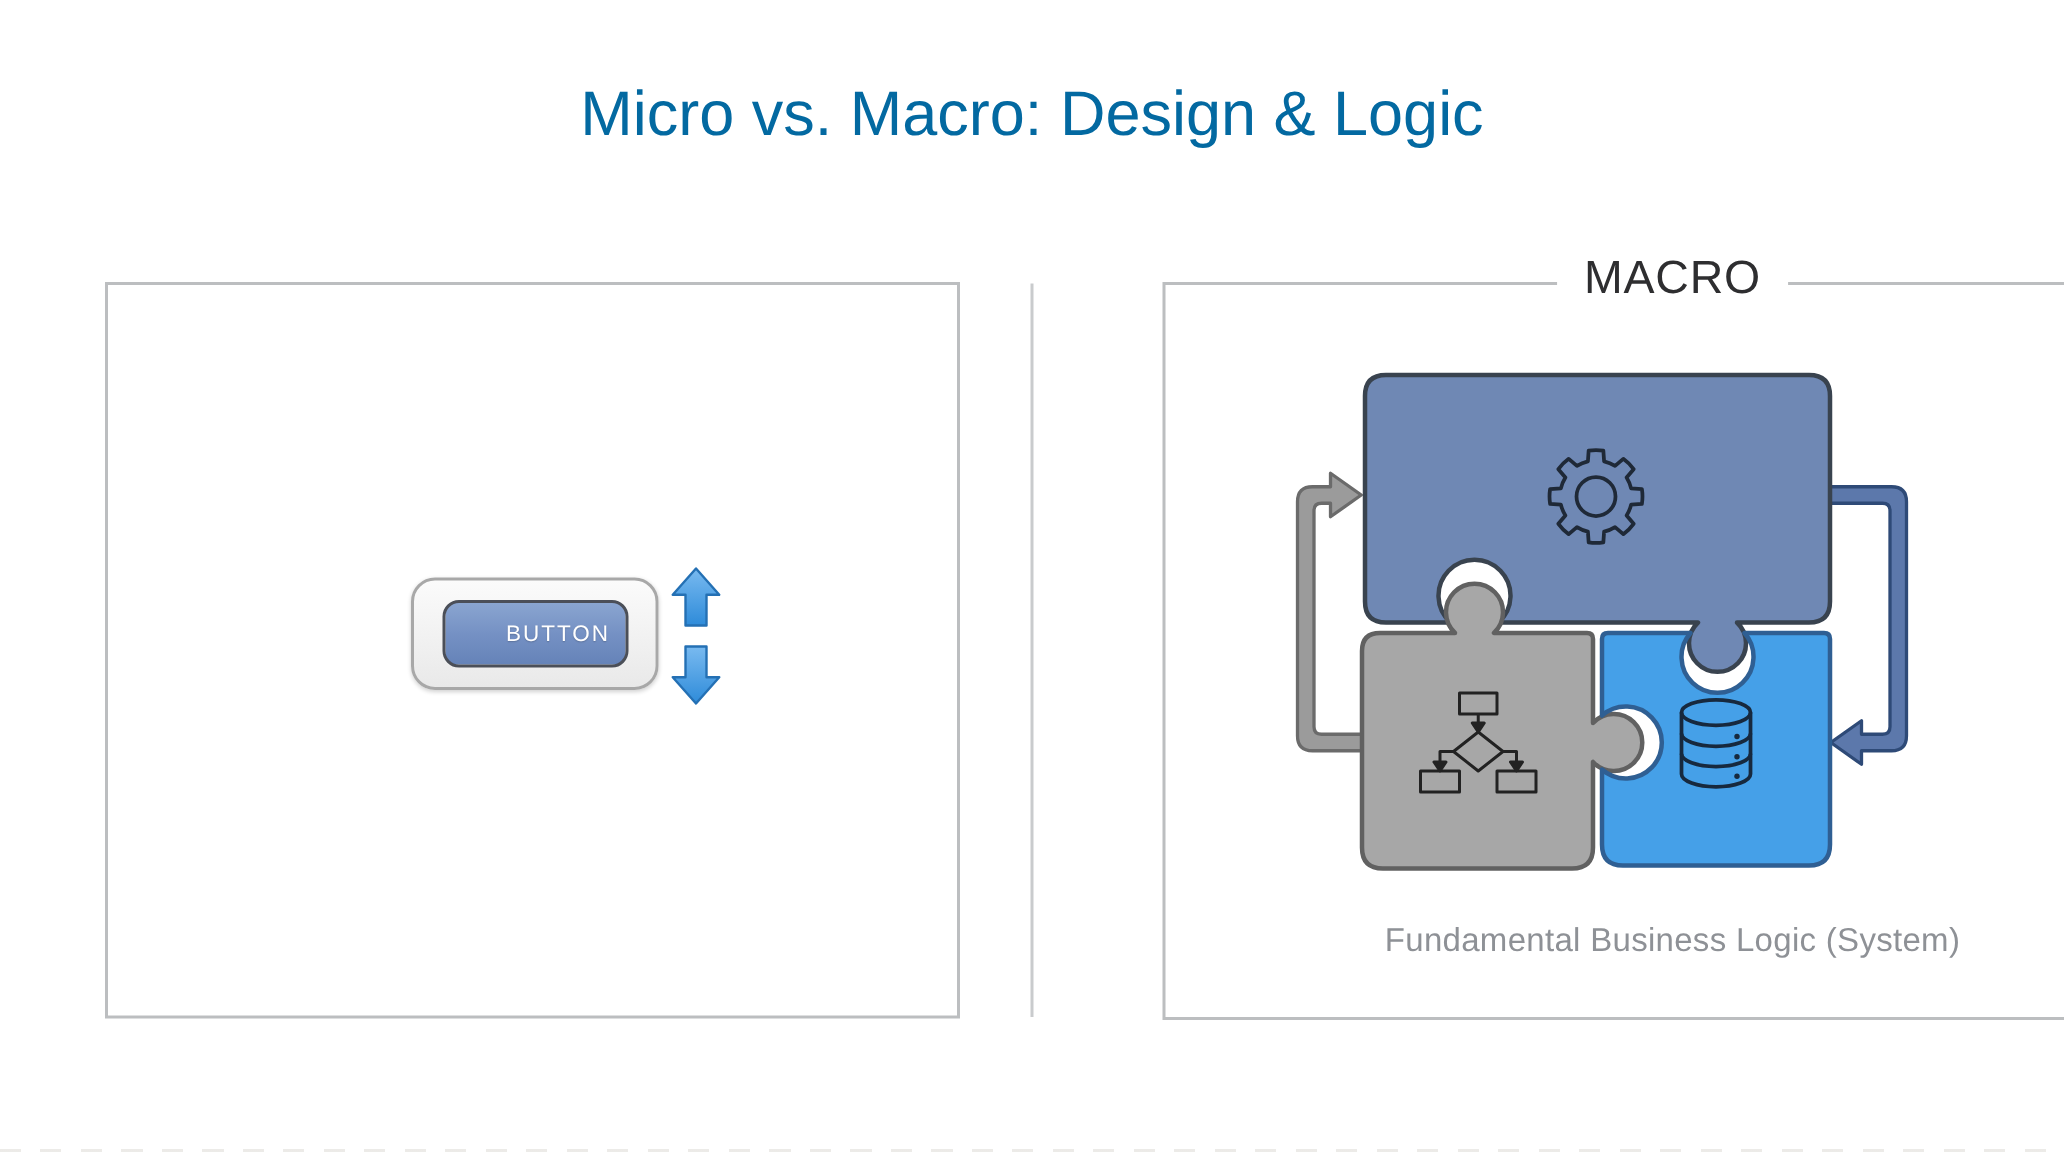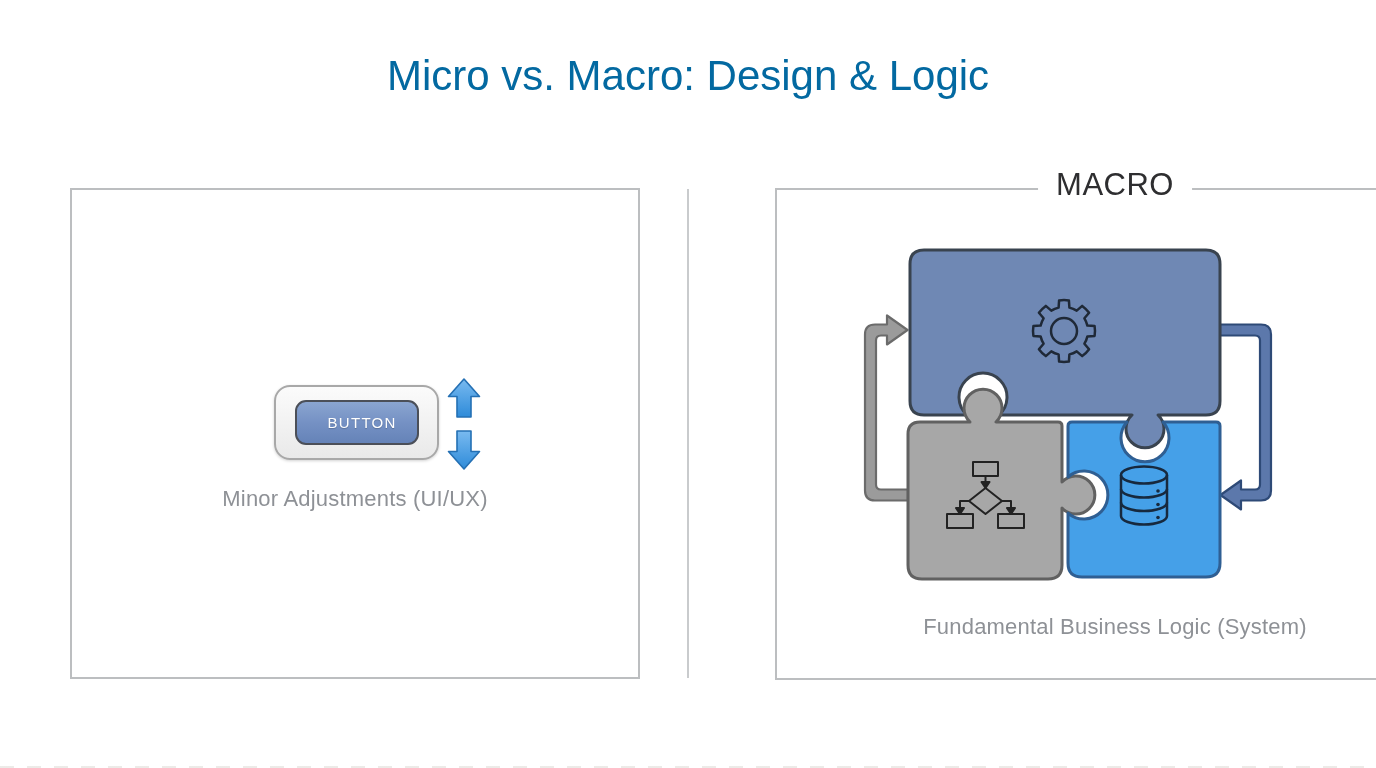--- a/index.html
+++ b/index.html
@@ -38,21 +38,21 @@
     box-sizing:border-box; border:2px solid #a8a8a8; border-radius:16px;
     background:linear-gradient(180deg,#fbfbfb,#e9e9e9);
     box-shadow:0 1px 3px rgba(0,0,0,.18);
     display:flex; align-items:center; justify-content:center;
   }
   .btn {
     width:124px; height:45px; box-sizing:border-box;
     border:2px solid #4b4f58; border-radius:11px;
     background:linear-gradient(180deg,#8aa5d0,#7591c4 50%,#6583b8);
     color:#ffffff; font-size:15px; letter-spacing:1.3px;
-    display:flex; align-items:center; justify-content:flex-start;
+    display:flex; align-items:center; justify-content:center;
     text-shadow:0 1px 1px rgba(0,0,0,.2);
     padding-left:31px;
   }
   .arrows-svg { position:absolute; left:374px; top:186px; }
   .puzzle-svg { position:absolute; left:70px; top:50px; }
   .bottom-artifact {
     position:absolute; left:0; bottom:0; width:100%; height:2px; opacity:.75;
     background:repeating-linear-gradient(90deg,#e6e4e0 0 14px,#ffffff 14px 27px);
   }
 </style>
@@ -75,21 +75,20 @@
       <defs>
         <linearGradient id="ab" x1="0" y1="0" x2="0" y2="1">
           <stop offset="0" stop-color="#79baf0"></stop>
           <stop offset="1" stop-color="#2e8bd9"></stop>
         </linearGradient>
       </defs>
       <path d="M18,3 L33.5,20.5 L25,20.5 L25,41 L11,41 L11,20.5 L2.5,20.5 Z" fill="url(#ab)" stroke="#2470b4" stroke-width="1.6" stroke-linejoin="round"></path>
       <path d="M18,93 L2.5,75.5 L11,75.5 L11,55 L25,55 L25,75.5 L33.5,75.5 Z" fill="url(#ab)" stroke="#2470b4" stroke-width="1.6" stroke-linejoin="round"></path>
     </svg>
 
-    <p class="caption micro-caption">Minor Adjustments (UI/UX)</p>
   </section>
 
   <div class="divider"></div>
 
   <section class="panel macro">
     <span class="panel-label">MACRO</span>
 
     <svg class="puzzle-svg" width="440" height="360" viewBox="0 0 440 360">
 
       <path d="M61,249.5 L34,249.5 Q29,249.5 29,244.5 L29,100.5 Q29,95.5 34,95.5 L40,95.5

